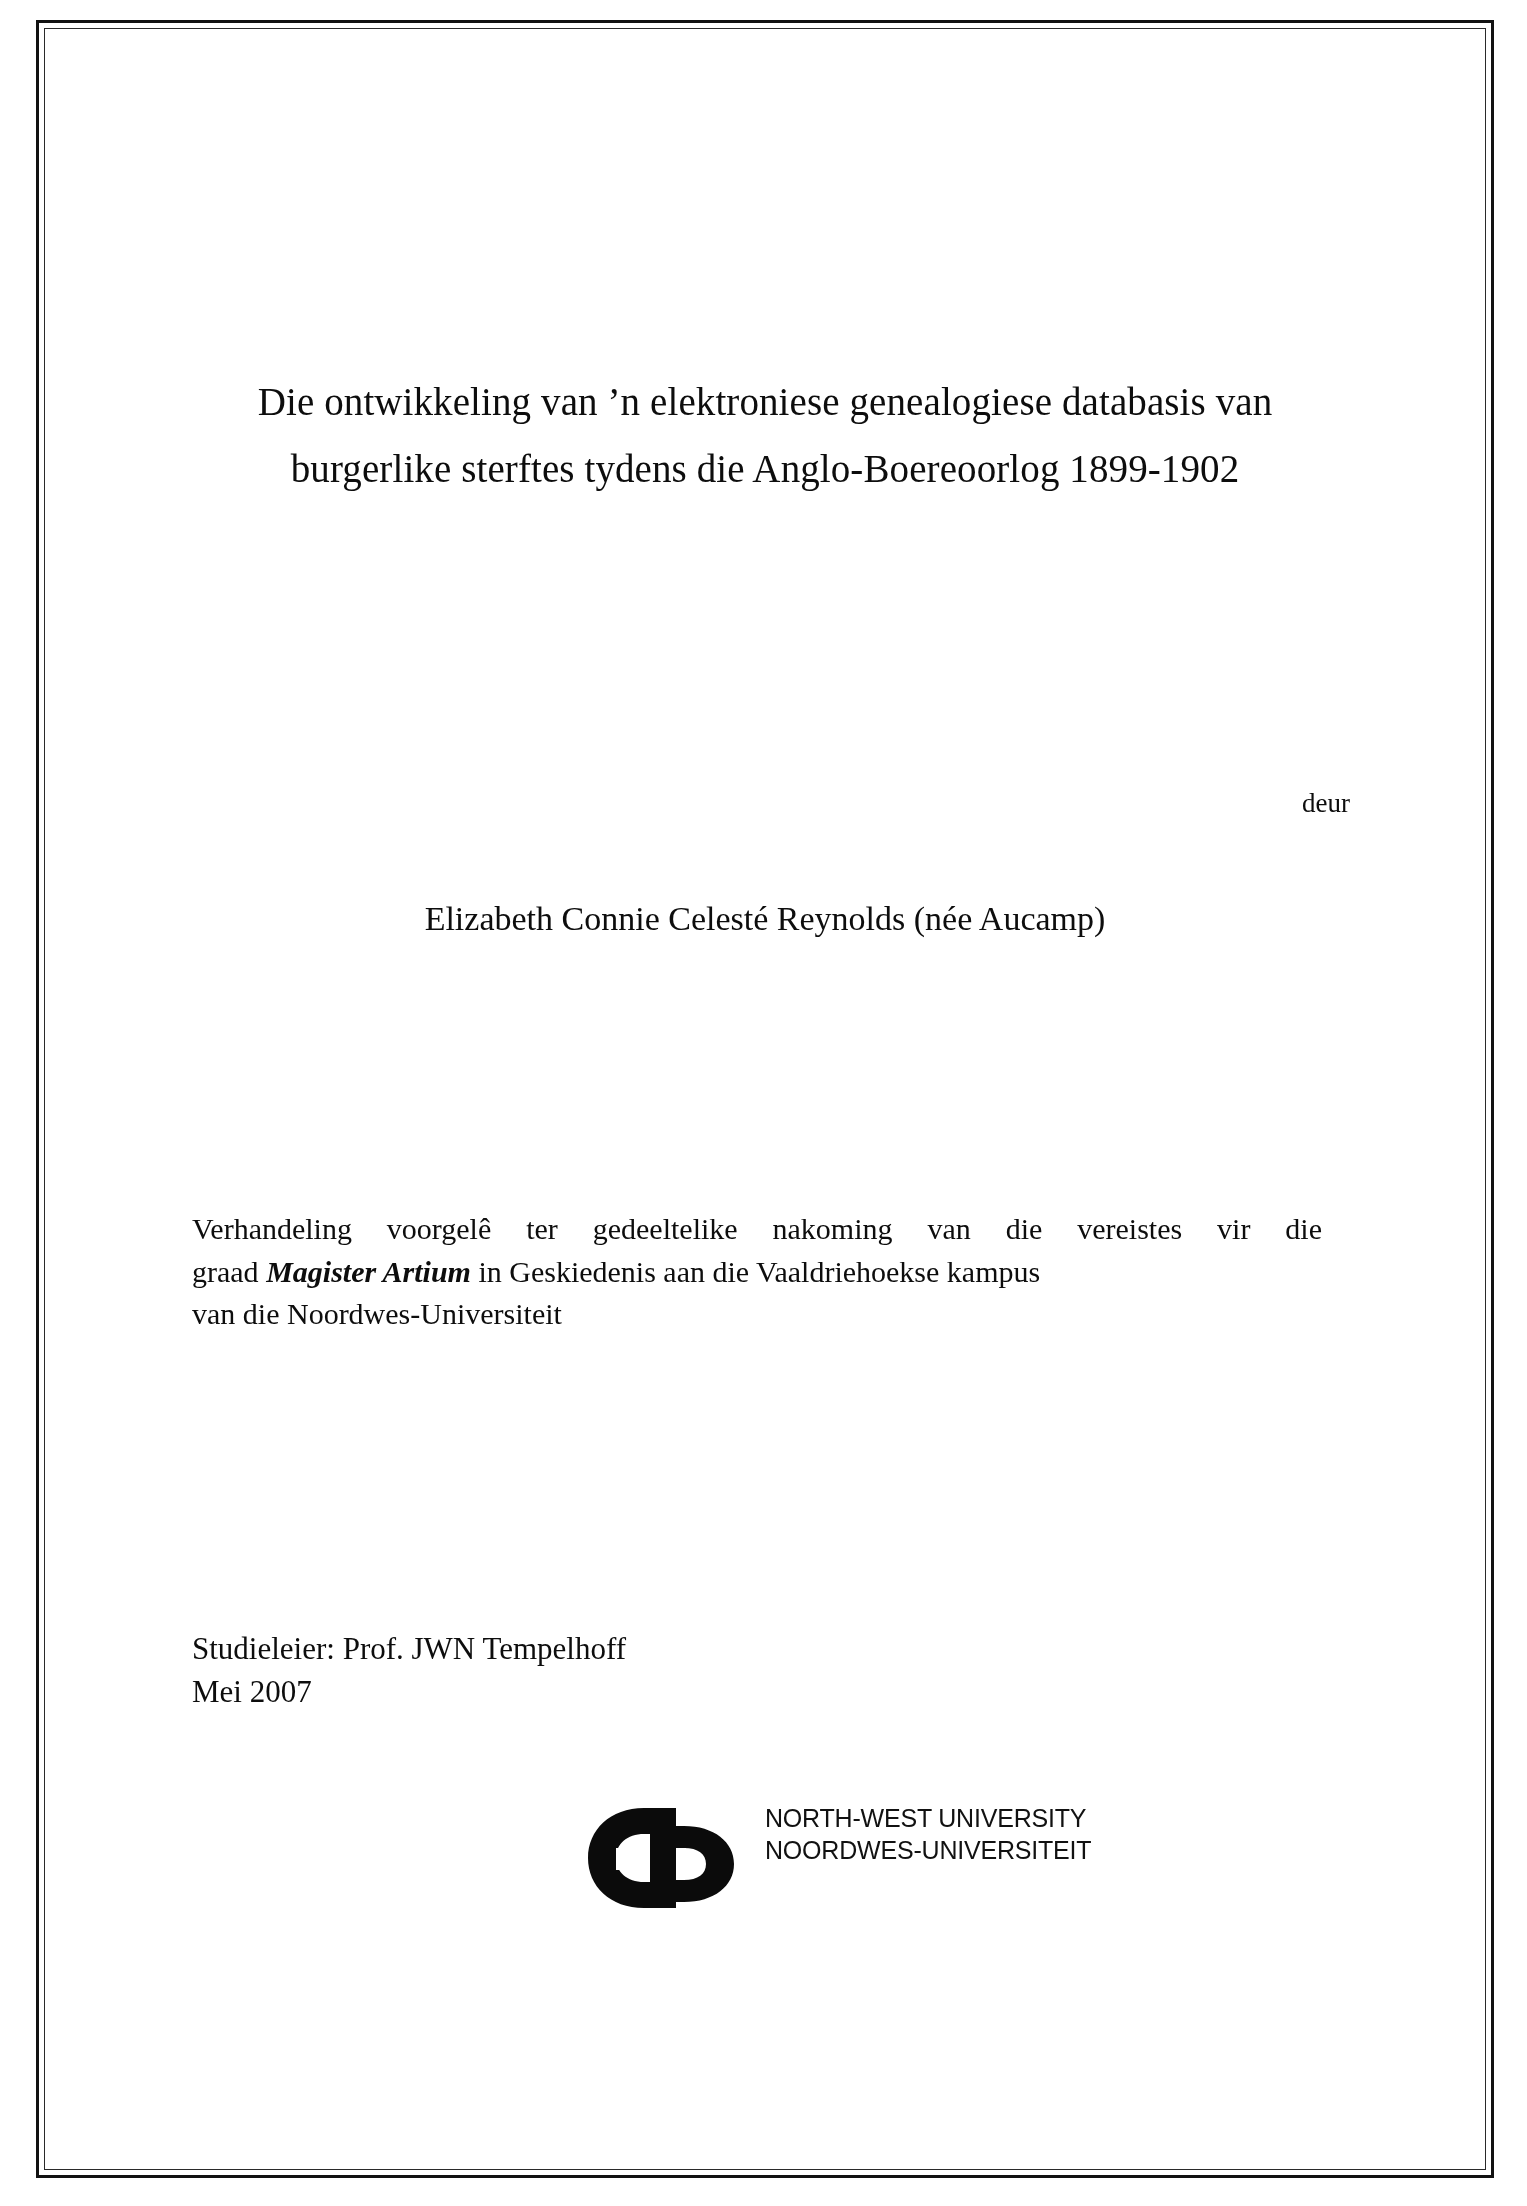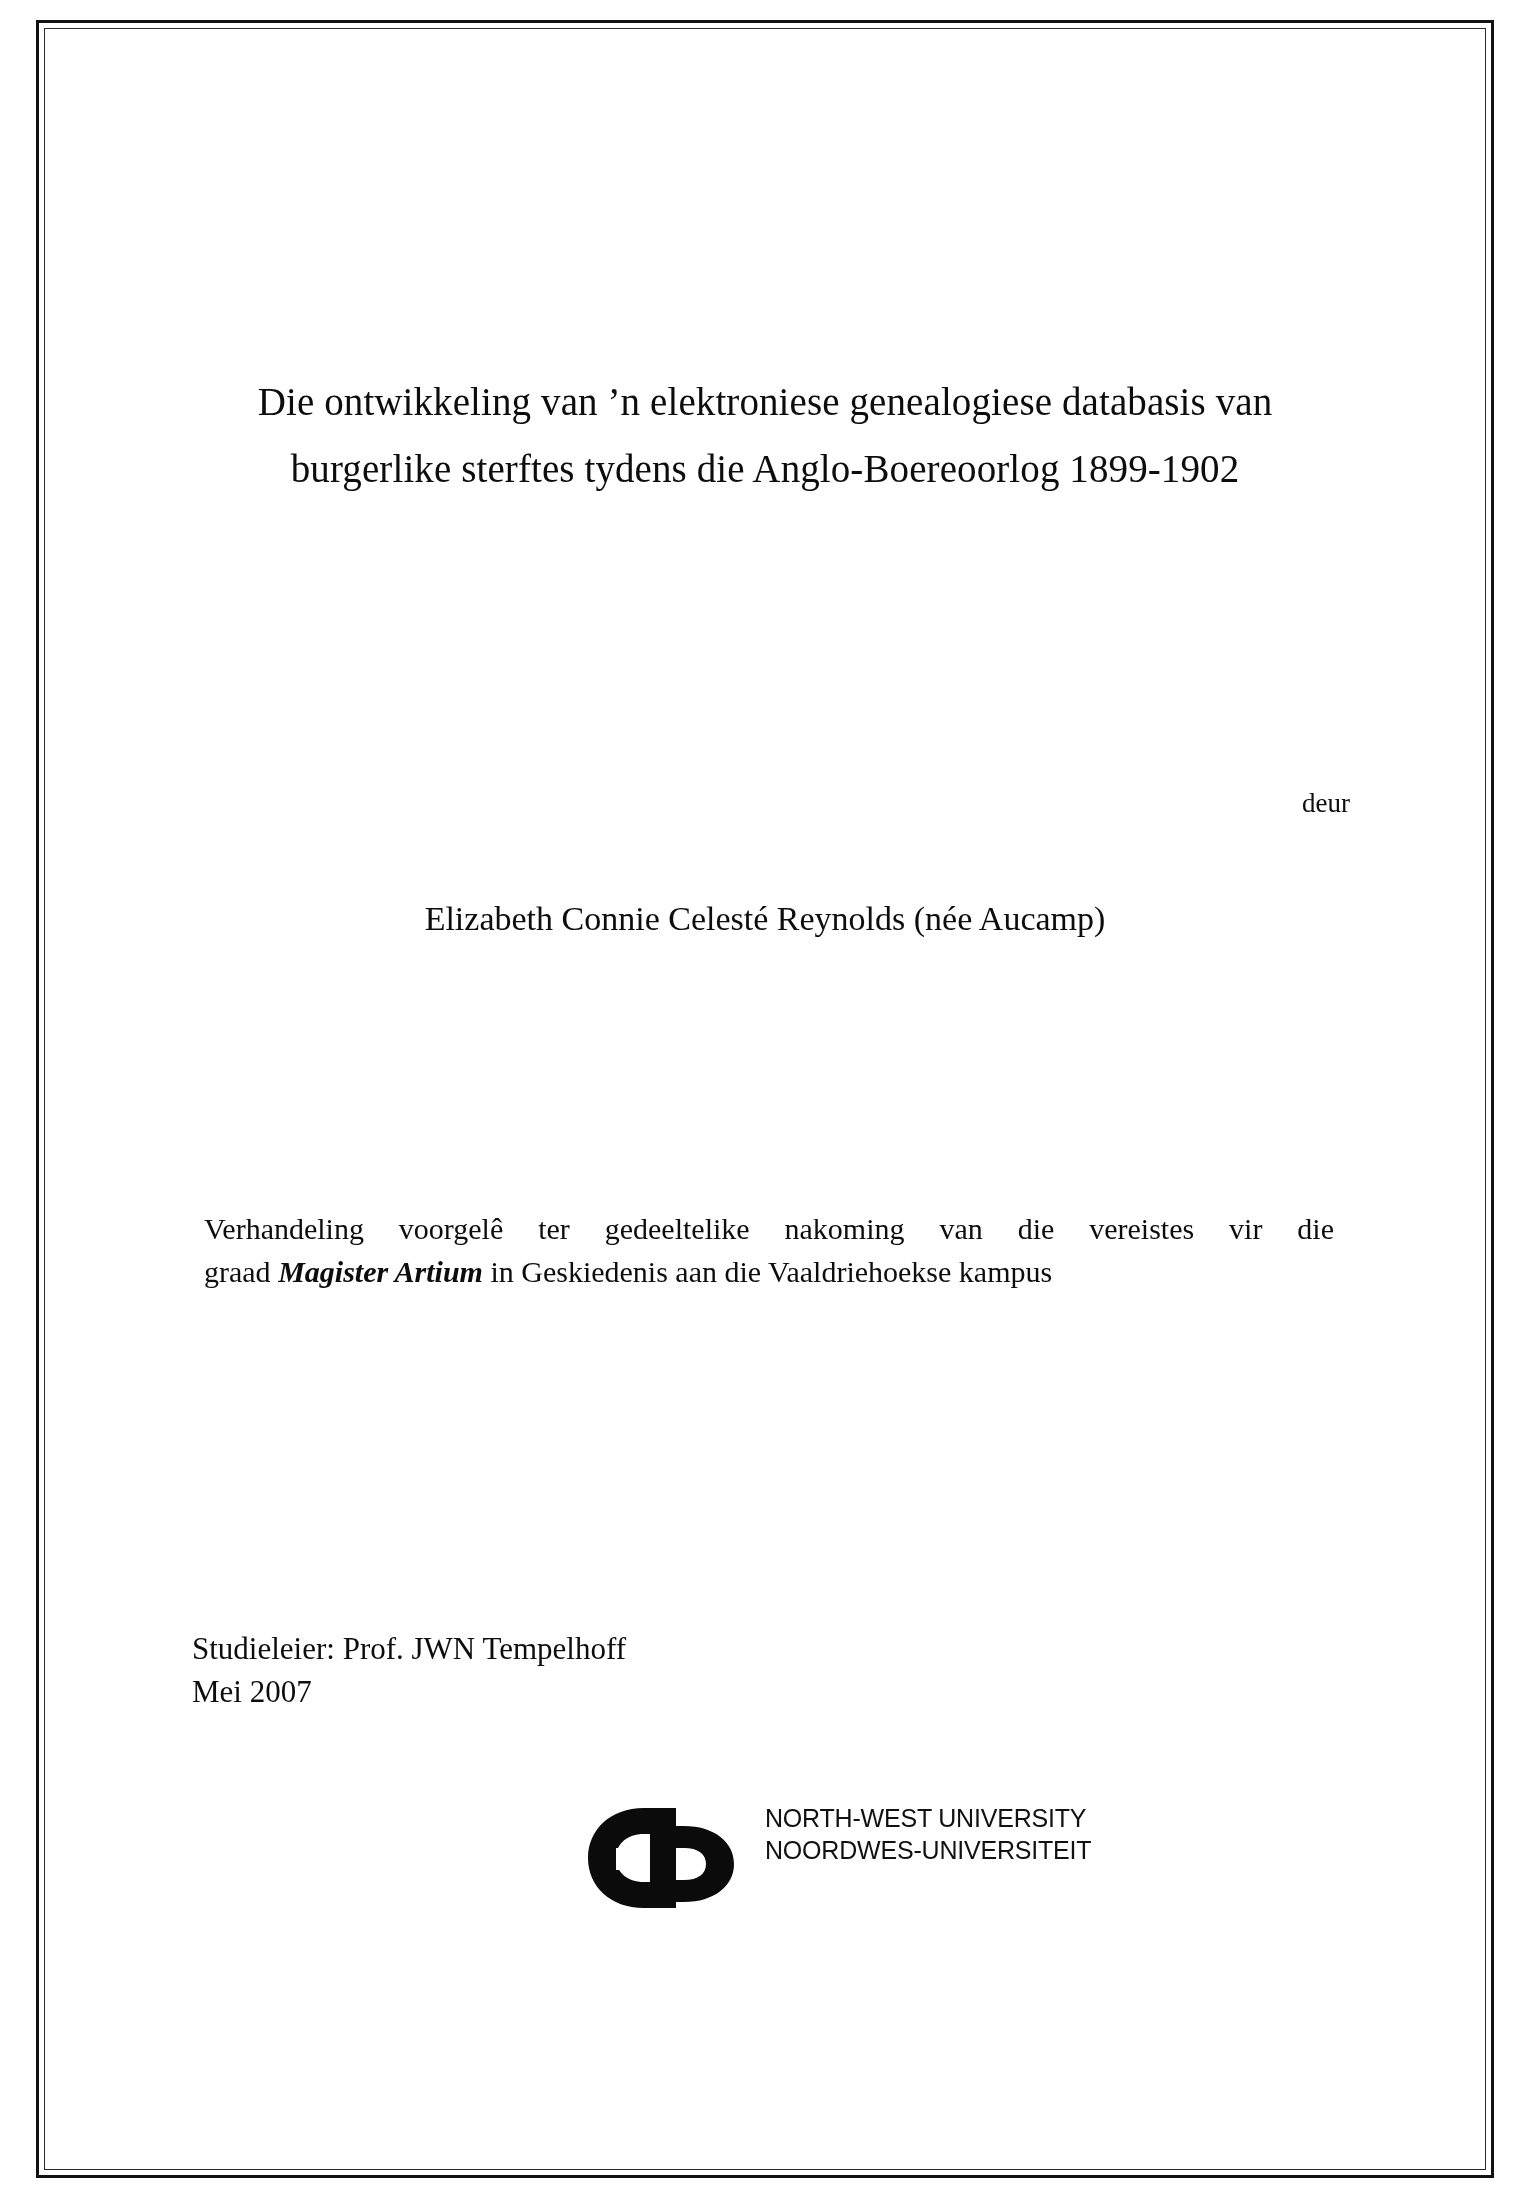--- a/index.html
+++ b/index.html
@@ -86,21 +86,20 @@
     font-size: 34px;
   }
 
   .statement {
     position: absolute;
     left: 42px;
     top: 1180px;
     width: 1130px;
     font-size: 30px;
     line-height: 1.42;
-    margin-left: 12px;
   }
   .statement .just {
     display: block;
     text-align: justify;
     text-align-last: justify;
   }
   .statement .reg {
     display: block;
     text-align: left;
   }
@@ -164,20 +163,21 @@
       <span class="line">burgerlike sterftes tydens die Anglo-Boereoorlog 1899-1902</span>
     </div>
 
     <div class="deur">deur</div>
 
     <div class="author">Elizabeth Connie Celesté Reynolds (née Aucamp)</div>
 
     <div class="statement">
       <span class="just">Verhandeling voorgelê ter gedeeltelike nakoming van die vereistes vir die</span>
       <span class="reg"><span>graad </span><span class="ital">Magister Artium</span><span> in Geskiedenis aan die Vaaldriehoekse kampus</span></span>
+      <span class="reg">van die Noordwes-Universiteit</span>
     </div>
 
     <div class="supervisor">
       <span class="line">Studieleier: Prof. JWN Tempelhoff</span>
       <span class="line">Mei 2007</span>
     </div>
 
     <div class="logo-block">
       <div class="logo-mark">
         <svg viewBox="0 0 180 112" width="180" height="112" aria-hidden="true">

